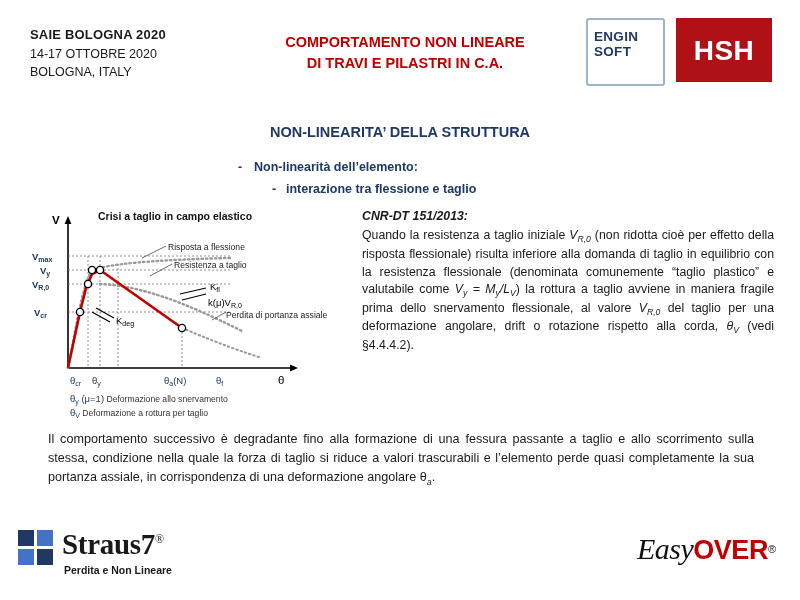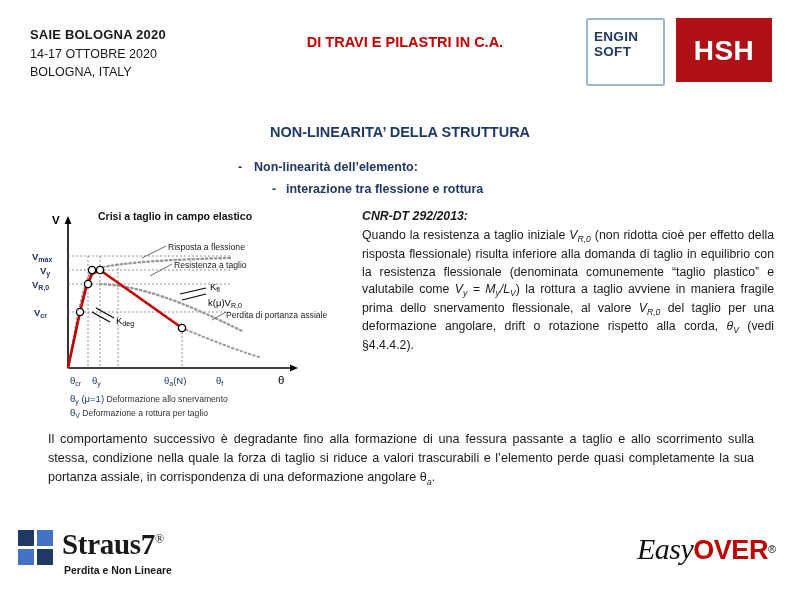--- a/index.html
+++ b/index.html
@@ -248,20 +248,21 @@
 
 <div class="header">
 
   <div class="event-block">
     <div class="event-title">SAIE BOLOGNA 2020</div>
     <div class="event-line">14-17 OTTOBRE  2020</div>
     <div class="event-line">BOLOGNA, ITALY</div>
   </div>
 
   <div class="deck-title">
+    <div>COMPORTAMENTO NON LINEARE</div>
     <div>DI TRAVI E PILASTRI IN C.A.</div>
   </div>
 
   <div class="logo-enginsoft">
     <div class="es-text">
       <div>ENGIN</div>
       <div>SOFT</div>
     </div>
   </div>
 
@@ -270,21 +271,21 @@
   </div>
 </div>
 
 <div class="section-title">NON-LINEARITA’ DELLA STRUTTURA</div>
 
 <div class="bullet-1">
   <span class="dash">-</span><span>Non-linearità dell’elemento:</span>
 </div>
 
 <div class="bullet-2">
-  <span class="dash">-</span><span>interazione tra flessione e rottura</span>
+  <span class="dash">-</span><span>interazione tra flessione e taglio</span>
 </div>
 
 <div class="figure">
   <div class="figure-caption">Crisi a taglio in campo elastico</div>
 
   <svg class="fig-svg" width="320" height="212" viewBox="0 0 320 212">
 
     <line x1="38" y1="14" x2="38" y2="160" stroke="#000" stroke-width="1.6"></line>
     <polygon points="38,8 34.6,16 41.4,16" fill="#000"></polygon>
     <line x1="38" y1="160" x2="262" y2="160" stroke="#000" stroke-width="1.6"></line>
@@ -343,21 +344,21 @@
     <text x="178" y="98" font-family="Liberation Sans, sans-serif" font-size="9.5" fill="#000">k(μ)V<tspan font-size="7" dy="2">R,0</tspan></text>
     <text x="180" y="82" font-family="Liberation Sans, sans-serif" font-size="9.5" fill="#000">K<tspan font-size="7" dy="2">fl</tspan></text>
     <text x="86" y="116" font-family="Liberation Sans, sans-serif" font-size="9.5" fill="#000">K<tspan font-size="7" dy="2">deg</tspan></text>
 
     <text x="40" y="194" font-family="Liberation Sans, sans-serif" font-size="9.5" fill="#1F3864">θ<tspan font-size="7" dy="2">y</tspan><tspan font-size="9.5" dy="-2"> (μ=1)</tspan><tspan font-size="8.6" fill="#333"> Deformazione allo snervamento</tspan></text>
     <text x="40" y="208" font-family="Liberation Sans, sans-serif" font-size="9.5" fill="#1F3864">θ<tspan font-size="7" dy="2">V</tspan><tspan font-size="8.6" dy="-2" fill="#333"> Deformazione a rottura per taglio</tspan></text>
   </svg>
 </div>
 
 <div class="cnr-block">
-  <span class="cnr-ref">CNR-DT 292/2013:</span>
+  <span class="cnr-ref">CNR-DT 151/2013:</span>
   <span class="cnr-body">Quando la resistenza a taglio iniziale <i>V<sub>R,0</sub></i> (non ridotta cioè per effetto della risposta flessionale) risulta inferiore alla domanda di taglio in equilibrio con la resistenza flessionale (denominata comunemente “taglio plastico” e valutabile come <i>V<sub>y</sub> = M<sub>y</sub>/L<sub>V</sub></i>) la rottura a taglio avviene in maniera fragile prima dello snervamento flessionale, al valore <i>V<sub>R,0</sub></i> del taglio per una deformazione angolare, drift o rotazione rispetto alla corda, <i>θ<sub>V</sub></i> (vedi §4.4.4.2).</span>
 </div>
 
 <div class="bottom-par">Il comportamento successivo è degradante fino alla formazione di una fessura passante a taglio e allo scorrimento sulla stessa, condizione nella quale la forza di taglio si riduce a valori trascurabili e l’elemento perde quasi completamente la sua portanza assiale, in corrispondenza di una deformazione angolare θ<sub>a</sub>.</div>
 
 <div class="footer">
 
   <div class="straus-logo">
     <svg class="straus-mark" viewBox="0 0 38 38">
       <rect x="0" y="0" width="16" height="16" fill="#1F3864"></rect>

